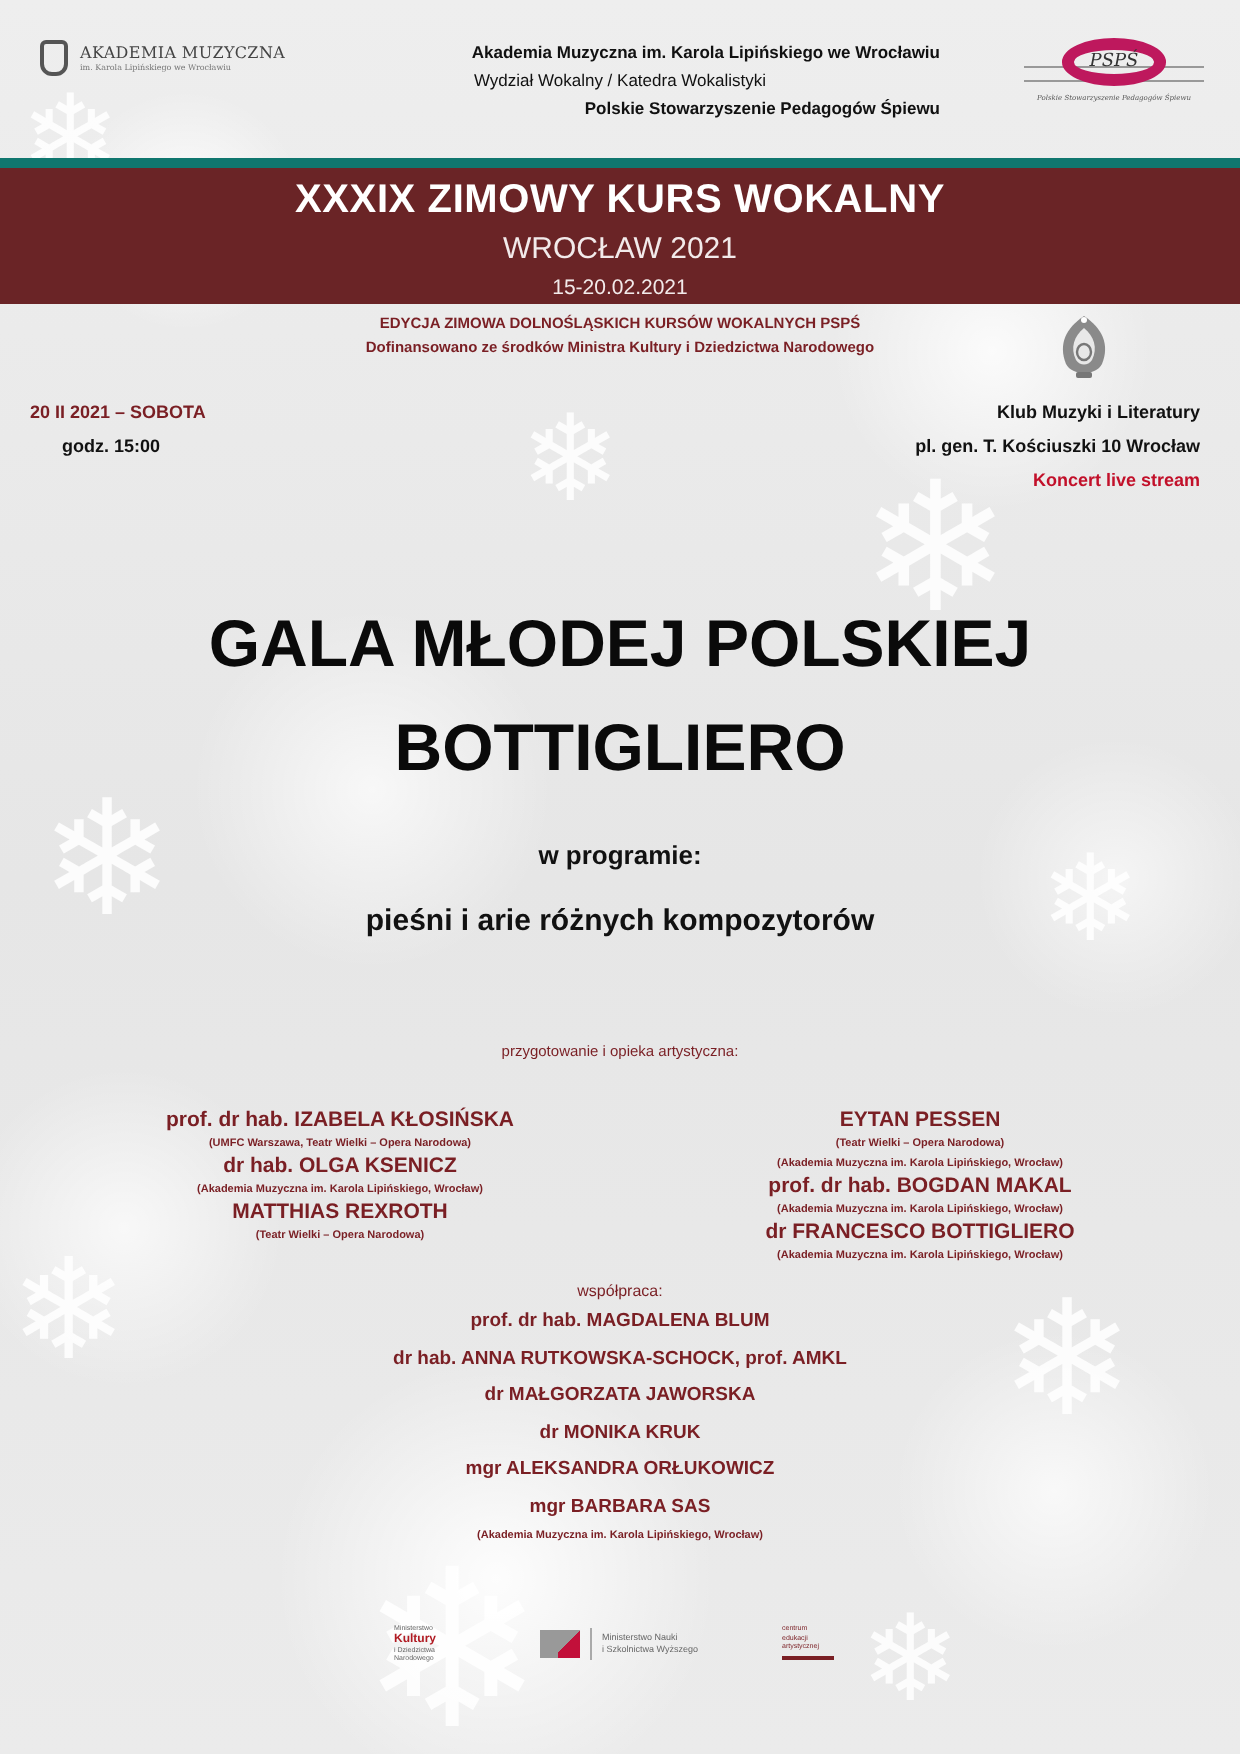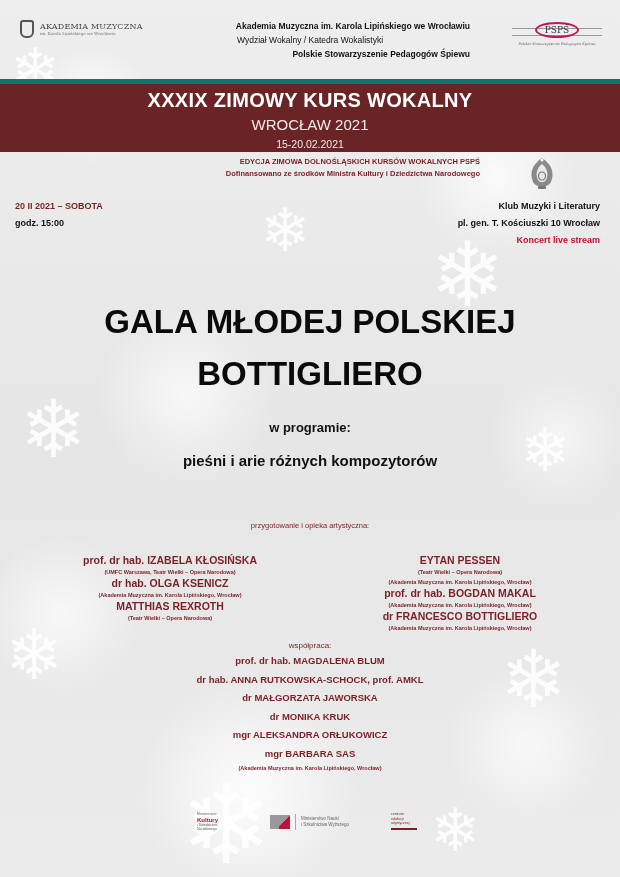--- a/index.html
+++ b/index.html
@@ -27,36 +27,36 @@
 
     .hdr-logo-left { left: 20px; top: 20px; display: flex; align-items: center; gap: 6px; }
     .lyre { width: 14px; height: 18px; border: 2px solid #555; border-radius: 3px 3px 6px 6px; }
     .hdr-logo-left .t1 { font-family: "DejaVu Serif", serif; font-size: 8px; color: #444; letter-spacing: 0.2px; }
     .hdr-logo-left .t2 { font-family: "DejaVu Serif", serif; font-size: 4px; color: #777; }
 
     .hdr-center { left: 150px; width: 320px; top: 19px; text-align: center; font-size: 8.5px; line-height: 14px; color: #111; font-family: "Liberation Sans", sans-serif; }
     .hdr-center .b { font-weight: bold; text-align: right; }
 
     .hdr-logo-right { left: 512px; top: 18px; width: 90px; text-align: center; }
-    .psps-oval { display: inline-block; border: 2px solid #be185d; border-radius: 50%; padding: 1px 8px; font-family: "DejaVu Serif", serif; font-size: 9px; color: #333; position: relative; }
+    .psps-oval { display: inline-block; border: 6px solid #be185d; border-radius: 50%; padding: 1px 8px; font-family: "DejaVu Serif", serif; font-style: italic; font-size: 9px; color: #333; position: relative; }
     .psps-lines { height: 8px; margin: -10px 0 0 0; border-top: 1px solid #999; border-bottom: 1px solid #999; }
     .psps-sub { font-family: "DejaVu Serif", serif; font-style: italic; font-size: 3.5px; color: #555; margin-top: 6px; }
 
     .banner { left: 0; top: 79px; width: 620px; height: 73px; background: #6a2426; border-top: 5px solid #0f766e; }
     .banner .t1 { position: absolute; top: 5px; width: 100%; text-align: center; color: #fff; font-family: "Liberation Sans", sans-serif; font-weight: bold; font-size: 20px; letter-spacing: 0.3px; }
     .banner .t2 { position: absolute; top: 32px; width: 100%; text-align: center; color: #f2eaea; font-family: "Liberation Sans", sans-serif; font-size: 15px; }
     .banner .t3 { position: absolute; top: 54px; width: 100%; text-align: center; color: #f2eaea; font-family: "Liberation Sans", sans-serif; font-size: 10.5px; }
 
-    .edition { left: 140px; width: 340px; top: 156px; text-align: right; color: #7a1f24; font-family: "Liberation Sans", sans-serif; font-weight: bold; font-size: 7.5px; line-height: 12px; }
+    .edition { left: 140px; width: 340px; top: 156px; text-align: center; color: #7a1f24; font-family: "Liberation Sans", sans-serif; font-weight: bold; font-size: 7.5px; line-height: 12px; }
 
     .club-logo { left: 527px; top: 154px; width: 30px; height: 38px; }
 
     .date { left: 15px; top: 198px; font-family: "Liberation Sans", sans-serif; font-weight: bold; font-size: 9px; line-height: 17px; }
     .date .d1 { color: #7a1f24; }
-    .date .d2 { color: #111; }
+    .date .d2 { color: #111; margin-left: 16px; }
 
     .venue { right: 20px; top: 198px; text-align: right; font-family: "Liberation Sans", sans-serif; font-weight: bold; font-size: 9px; line-height: 17px; color: #111; }
     .venue .live { color: #c2102a; }
 
     .title { left: 0; width: 620px; top: 296px; text-align: center; font-family: "Liberation Sans", sans-serif; font-weight: bold; font-size: 33px; line-height: 52px; color: #0a0a0a; }
 
     .program-label { left: 0; width: 620px; top: 420px; text-align: center; font-family: "Liberation Sans", sans-serif; font-weight: bold; font-size: 13px; color: #111; }
     .program-body { left: 0; width: 620px; top: 452px; text-align: center; font-family: "Liberation Sans", sans-serif; font-weight: bold; font-size: 15px; color: #111; }
 
     .prep-label { left: 0; width: 620px; top: 521px; text-align: center; font-family: "Liberation Sans", sans-serif; font-size: 7.5px; color: #7a1f24; }

